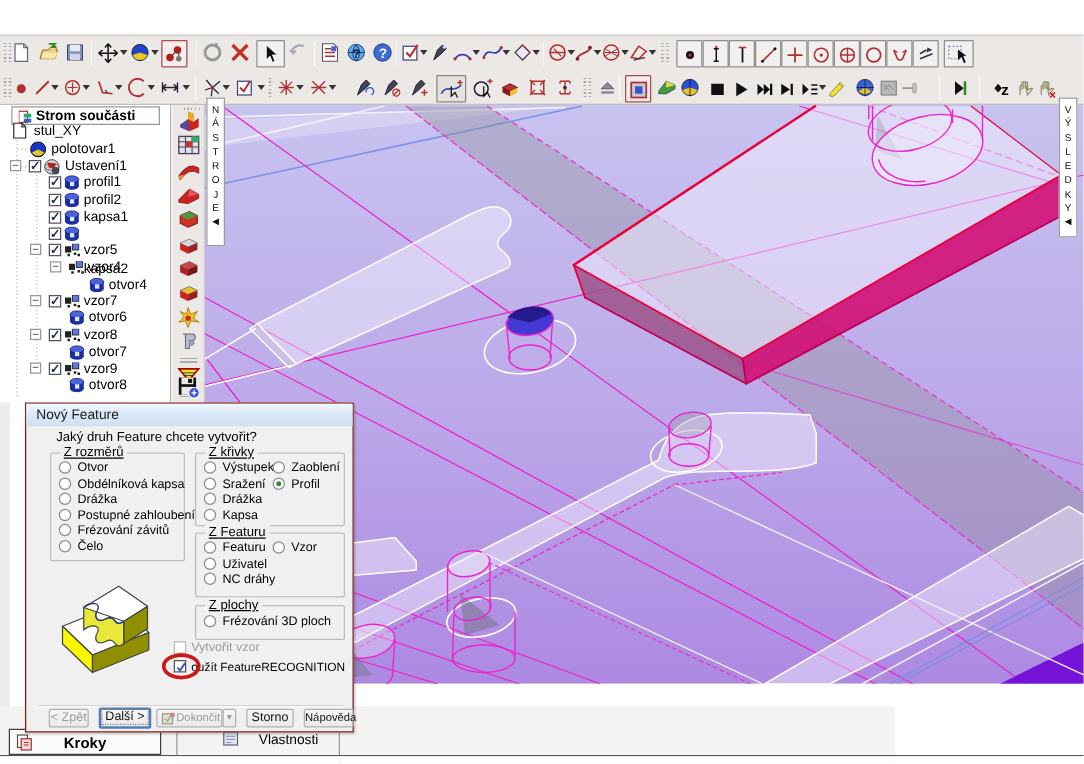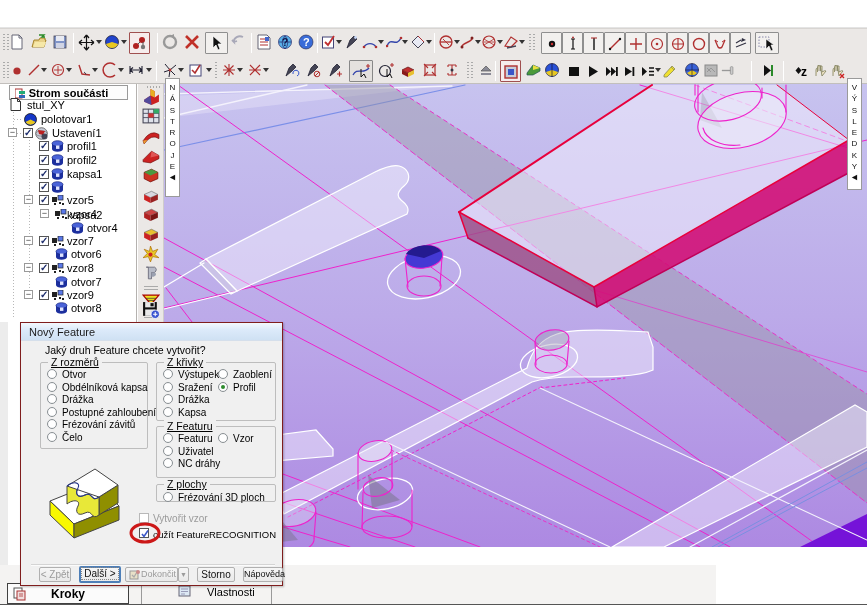--- a/index.html
+++ b/index.html
@@ -802,21 +802,21 @@
           <b>Z Featuru</b>
         </div>
         <span class="radio" style="left:142px;top:110px;"></span>
         <div class="rlab" style="left:157px;top:110px;">Featuru</div>
         <span class="radio" style="left:197px;top:110px;"></span>
         <div class="rlab" style="left:212px;top:110px;">Vzor</div>
         <span class="radio" style="left:142px;top:122.5px;"></span>
         <div class="rlab" style="left:157px;top:122.5px;">Uživatel</div>
         <span class="radio" style="left:142px;top:135px;"></span>
         <div class="rlab" style="left:157px;top:135px;">NC dráhy</div>
-        <div class="grp" style="left:135px;top:161px;width:120px;height:18px;">
+        <div class="grp" style="left:135px;top:161px;width:120px;height:28px;">
           <b>Z plochy</b>
         </div>
         <span class="radio" style="left:142px;top:169px;"></span>
         <div class="rlab" style="left:157px;top:169px;">Frézování 3D ploch</div>
         <svg class="abs" style="left:0px;top:136px;" width="110" height="84" viewBox="0 0 110 84">
 <g stroke="#444" stroke-width="1" stroke-linejoin="round">
 <polygon points="29,42 74,24 98,47 53,65" fill="#ffffff"></polygon>
 <polygon points="29,42 53,65 53,79 29,56" fill="#f8f800"></polygon>
 <polygon points="53,65 98,47 98,61 53,79" fill="#8f8f00"></polygon>
 <polygon points="78,38 97,26 97,44 78,56" fill="#8f8f00"></polygon>

